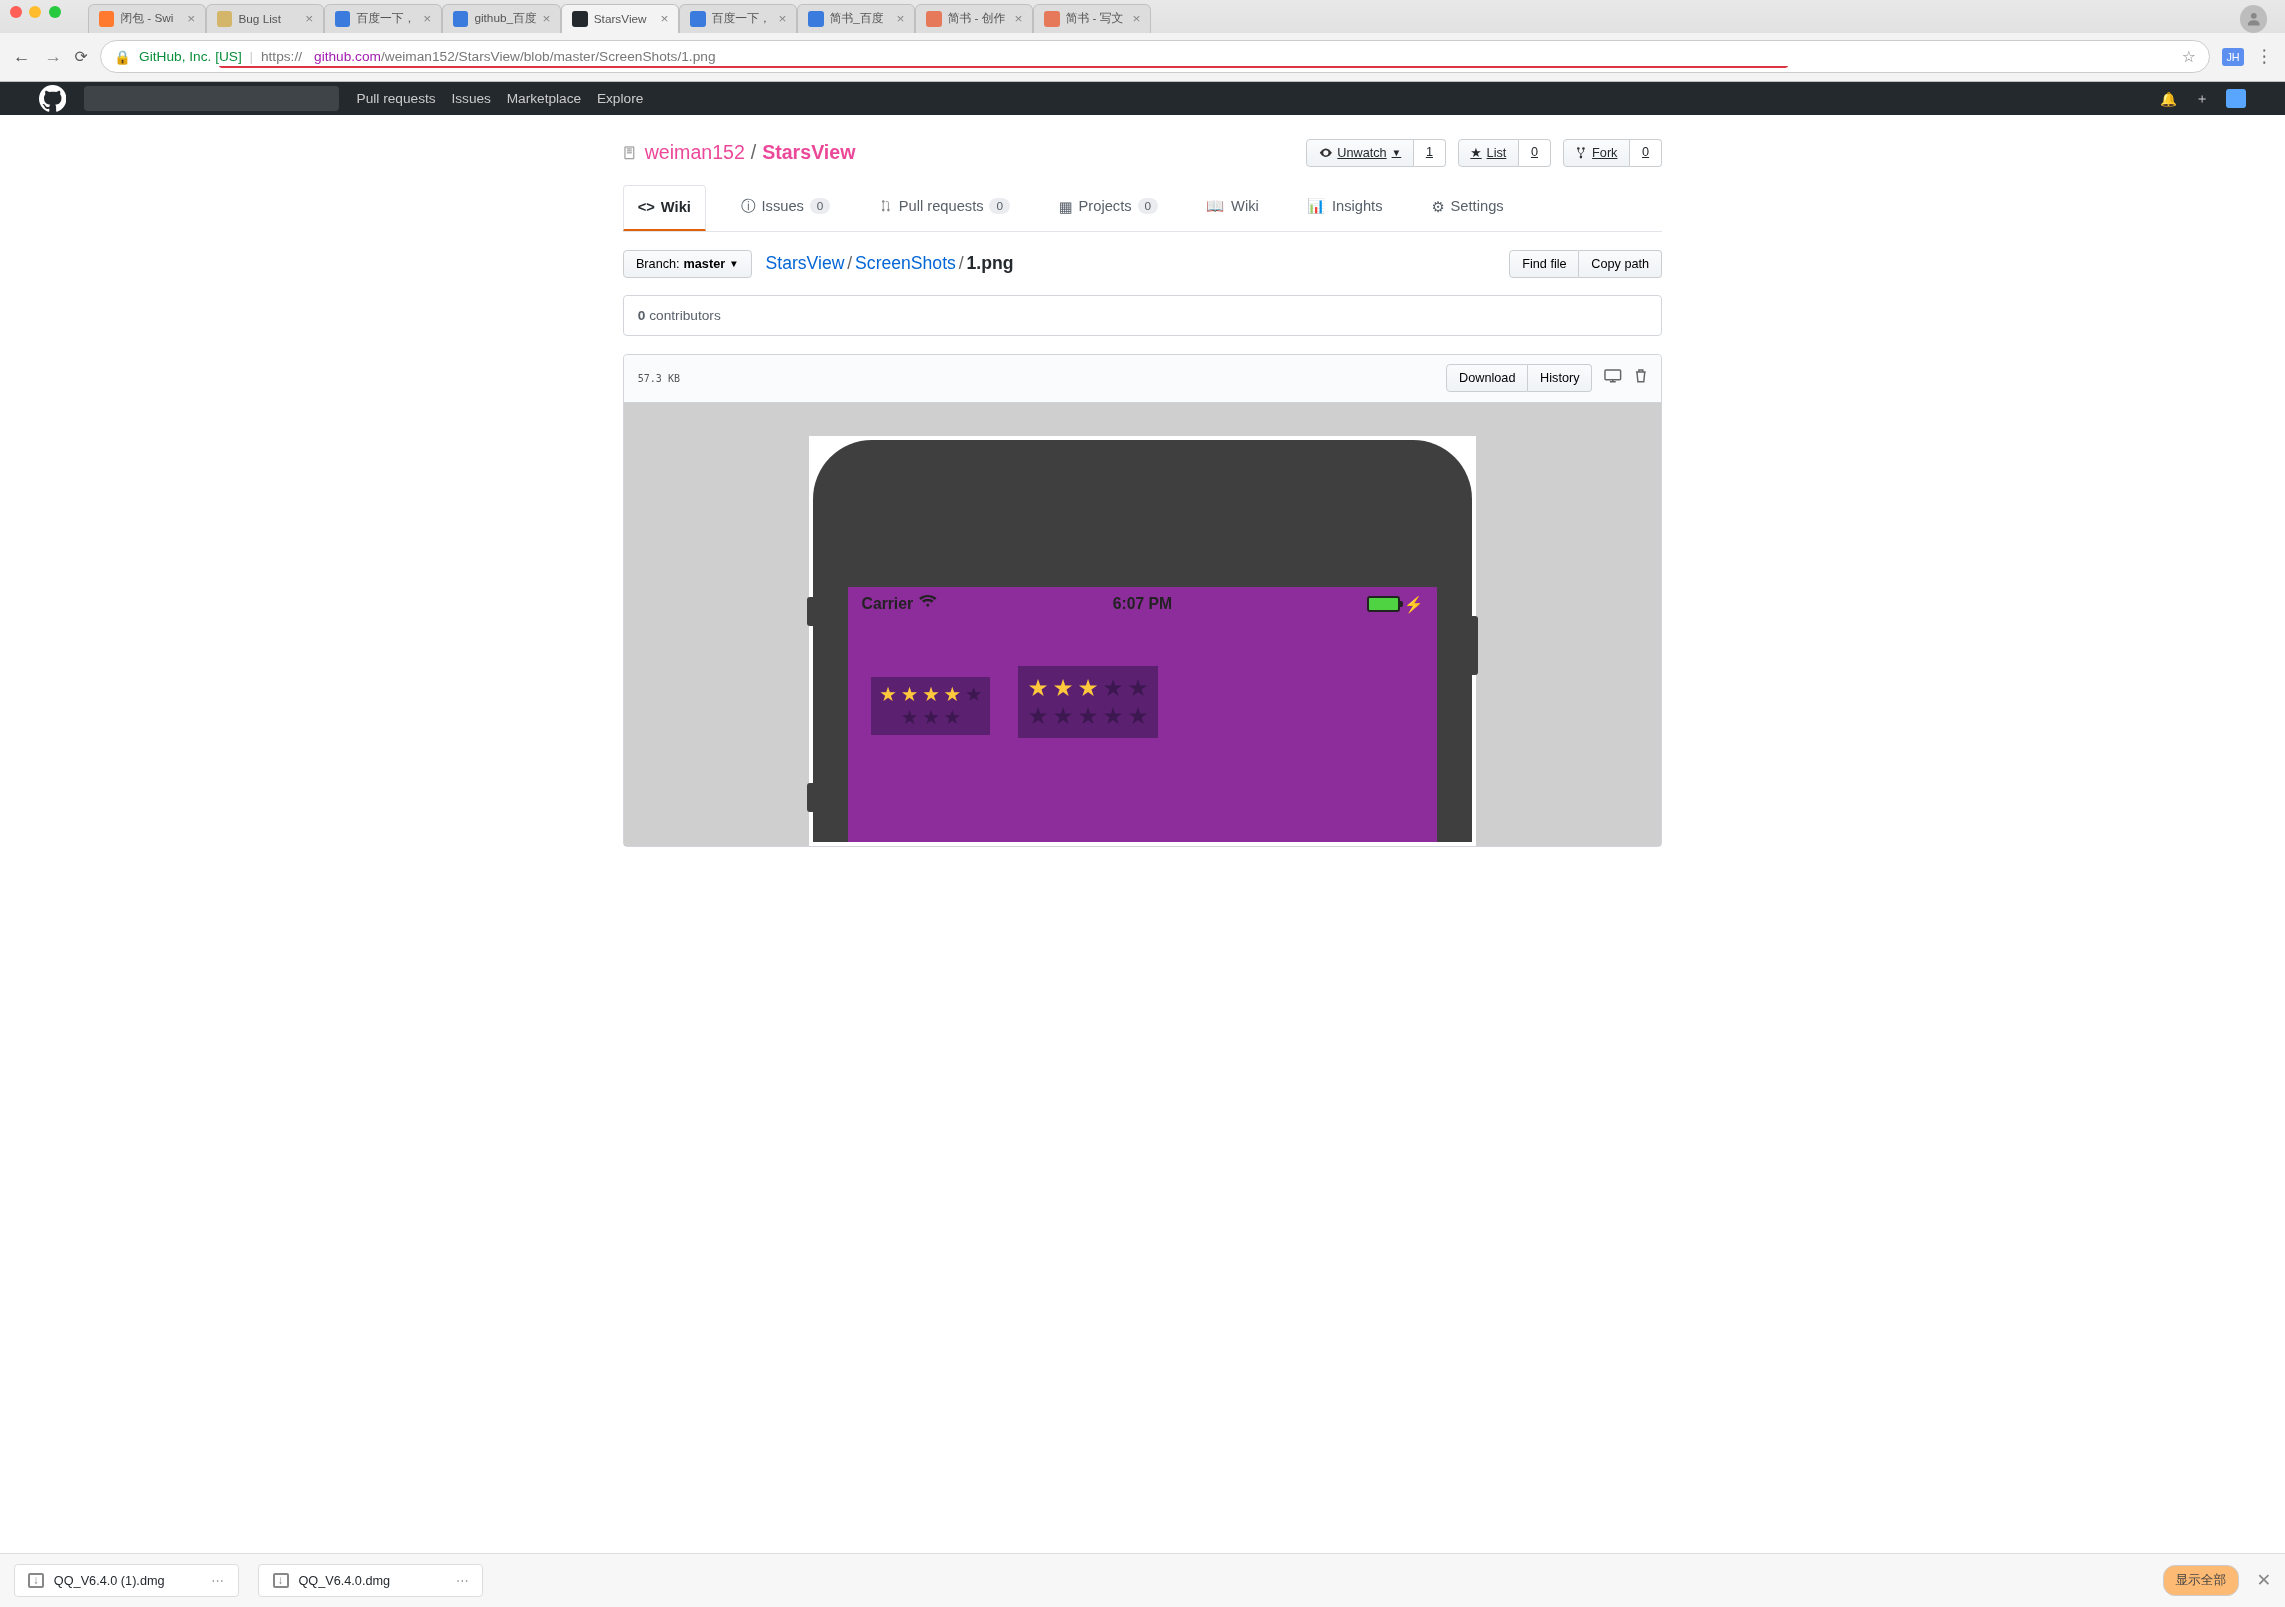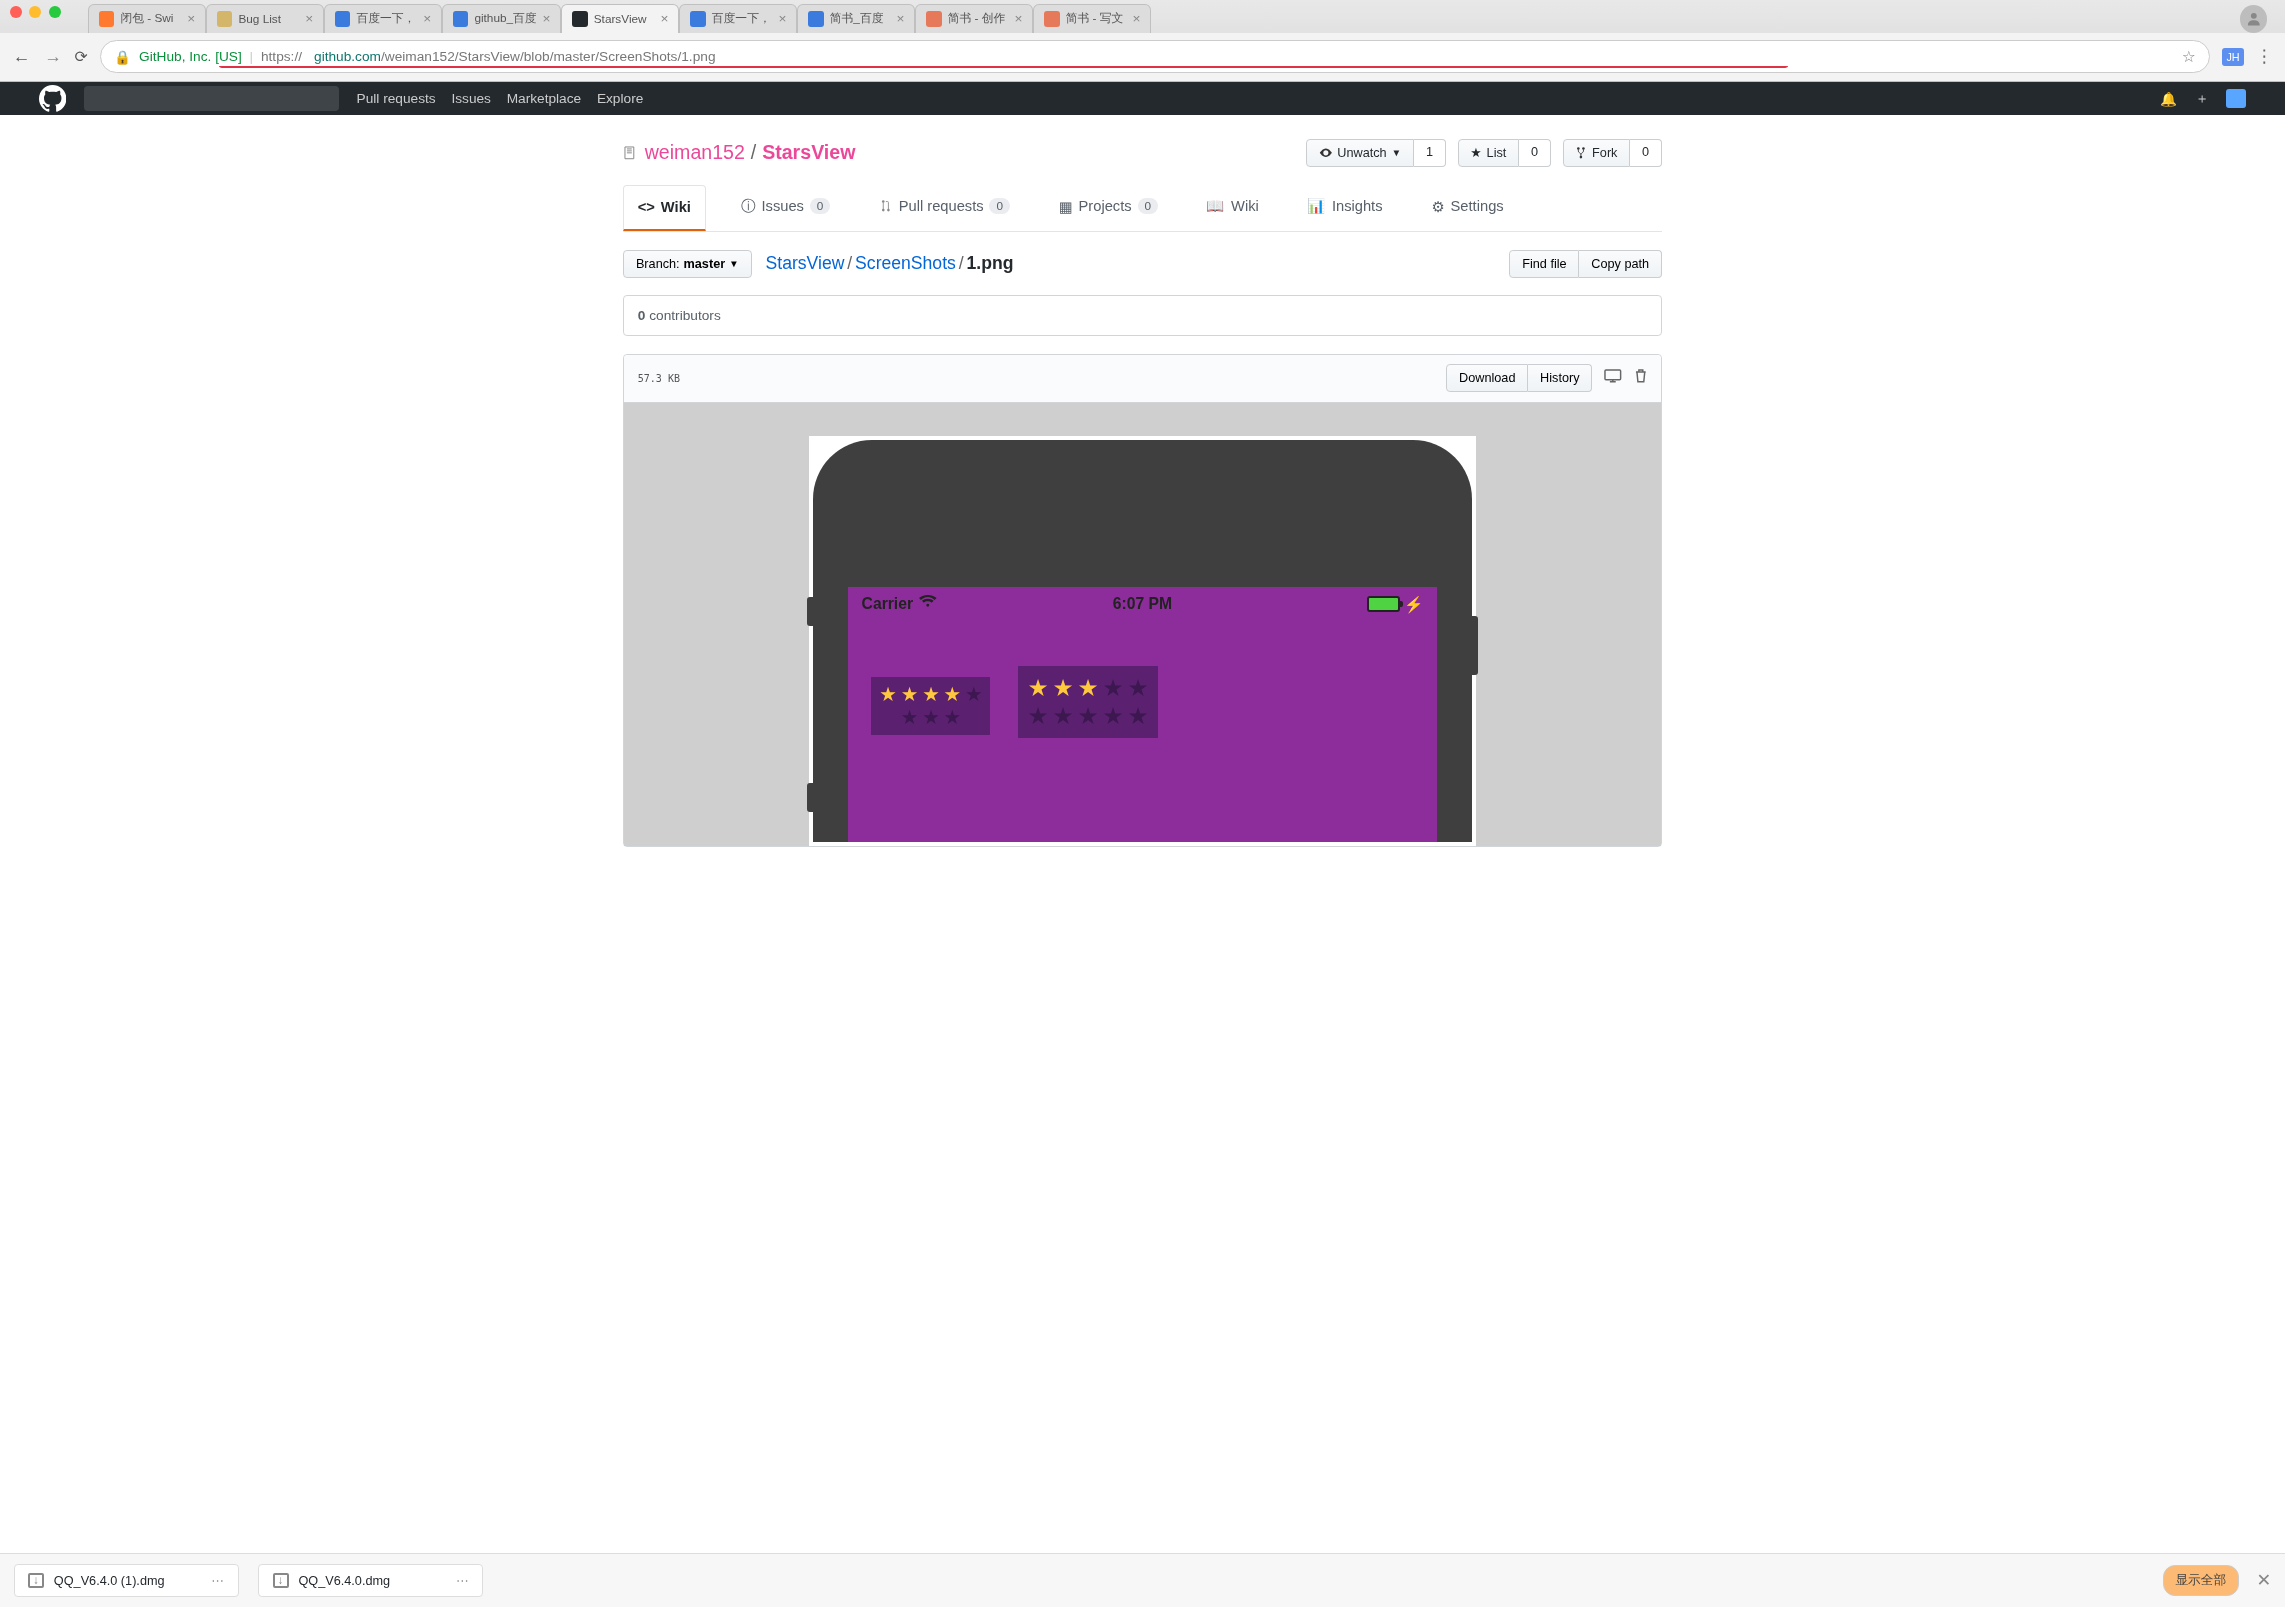--- a/index.html
+++ b/index.html
@@ -19,21 +19,21 @@
 .profile-right { margin-left:auto; margin-right:9.8px; width:27.4px; height:27.4px; border-radius:50%; background:#bdbdbd; display:flex; align-items:center; justify-content:center; }
 
 .addr-row { display:flex; align-items:center; gap:11.8px; padding:7.8px 11.8px; background:#f3f3f3; }
 .nav-arrow { color:#888; font-size:17.6px; width:19.6px; text-align:center;}
 .nav-arrow.enabled{color:#555;}
 .reload { color:#555; font-size:15.7px; }
 .addr-bar { flex:1; display:flex; align-items:center; background:#fff; border:1px solid #ccc; border-radius:19.6px; padding:5.9px 13.7px; gap:7.8px; position:relative;}
 .lock { color:#0a8f3c; font-size:13.7px; }
 .ev { color:#0a8f3c; font-size:13.7px; }
 .url { font-size:13.7px; color:#777; }
-.url .host{color:#0f766e;padding-left:12px;}
+.url .host{color:#a21caf;padding-left:12px;}
 .star-icon { color:#888; font-size:15.7px; margin-left:auto;}
 .ext-badge { width:21.6px; height:18px; background:#5d8ff0; color:#fff; font-size:10.8px; display:flex; align-items:center; justify-content:center; border-radius:2.9px;}
 .kebab { color:#666; font-size:17.6px; }
 .addr-underline { position:absolute; left:118px; right:421px; bottom:3.9px; height:2px; border-bottom:2px solid #d34; border-radius:0 0 9.8px 9.8px/0 0 3.9px 3.9px; }
 
 
 .gh-header { background:#24292e; color:#fff; height:33px; display:flex; align-items:center; padding:0 39px; gap:17.6px; font-size:13.7px;}
 .gh-logo { width:27.4px; height:27.4px; }
 .gh-search { background:#3f4448; border-radius:3.9px; width:255px; height:25.5px; }
 .gh-nav { display:flex; gap:15.7px; color:#ccc; font-size:13.7px; }
@@ -41,21 +41,21 @@
 .gh-avatar { width:19.6px;height:19.6px;background:#58a6ff;border-radius:2.9px;}
 
 
 .container { max-width:1078px; margin:0 auto; padding:0 19.6px; }
 .repo-head { display:flex; align-items:center; padding:23.5px 0 17.6px; }
 .repo-title { font-size:19.6px; display:flex; align-items:center; gap:5.9px; }
 .repo-title a { color:#ec4899; text-decoration:none; }
 .repo-title .sep{color:#666;}
 .repo-title strong a{font-weight:600;}
 .repo-actions { margin-left:auto; display:flex; gap:11.8px; }
-.btn-group { display:flex; }
+.btn-group { display:flex;text-decoration:underline; }
 .btn, .btn-sm { background:linear-gradient(#fafbfc,#eff3f6); border:1px solid #caced1; padding:5.9px 11.8px; font-size:12.7px; color:#24292e; display:flex; align-items:center; gap:4.9px; cursor:pointer; }
 .btn:first-child{border-radius:3.9px 0 0 3.9px;} .btn:last-child{border-radius:0 3.9px 3.9px 0; border-left:none;}
 .count { background:#fff; border:1px solid #caced1; border-left:none; padding:5.9px 11.8px; font-size:12.7px; border-radius:0 3.9px 3.9px 0;}
 
 
 .repo-tabs { border-bottom:1px solid #e1e4e8; display:flex; gap:21.6px; }
 .repo-tab { padding:11.8px 13.7px 13.7px; font-size:14.7px; color:#586069; display:flex; align-items:center; gap:5.9px; border-bottom:2.9px solid transparent; cursor:pointer;}
 .repo-tab.active { border-bottom-color:#e36209; color:#24292e; font-weight:600; background:#fff; border:1px solid #e1e4e8; border-bottom:2.9px solid #e36209; border-radius:3.9px 3.9px 0 0;}
 .counter { background:#eaecef; border-radius:9.8px; padding:1px 6.9px; font-size:11.8px;}
 

